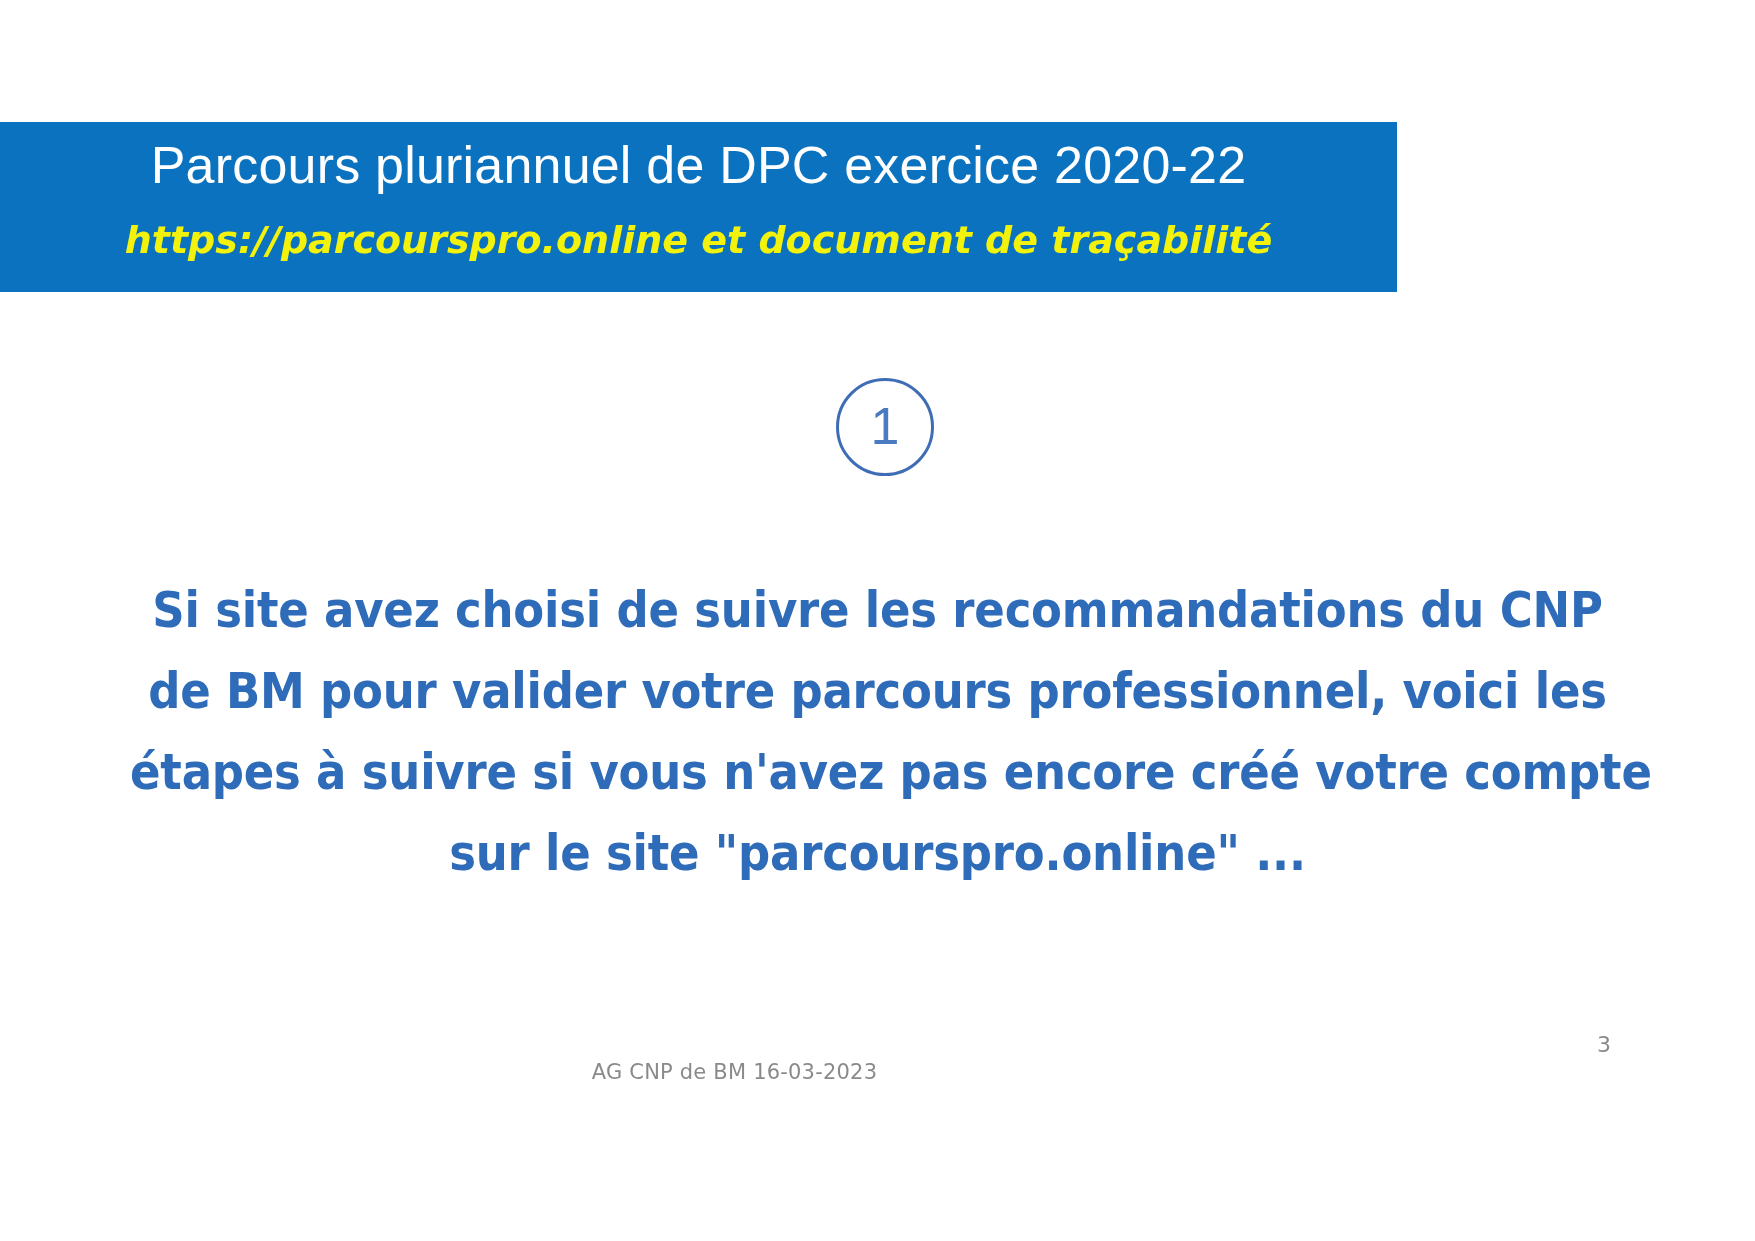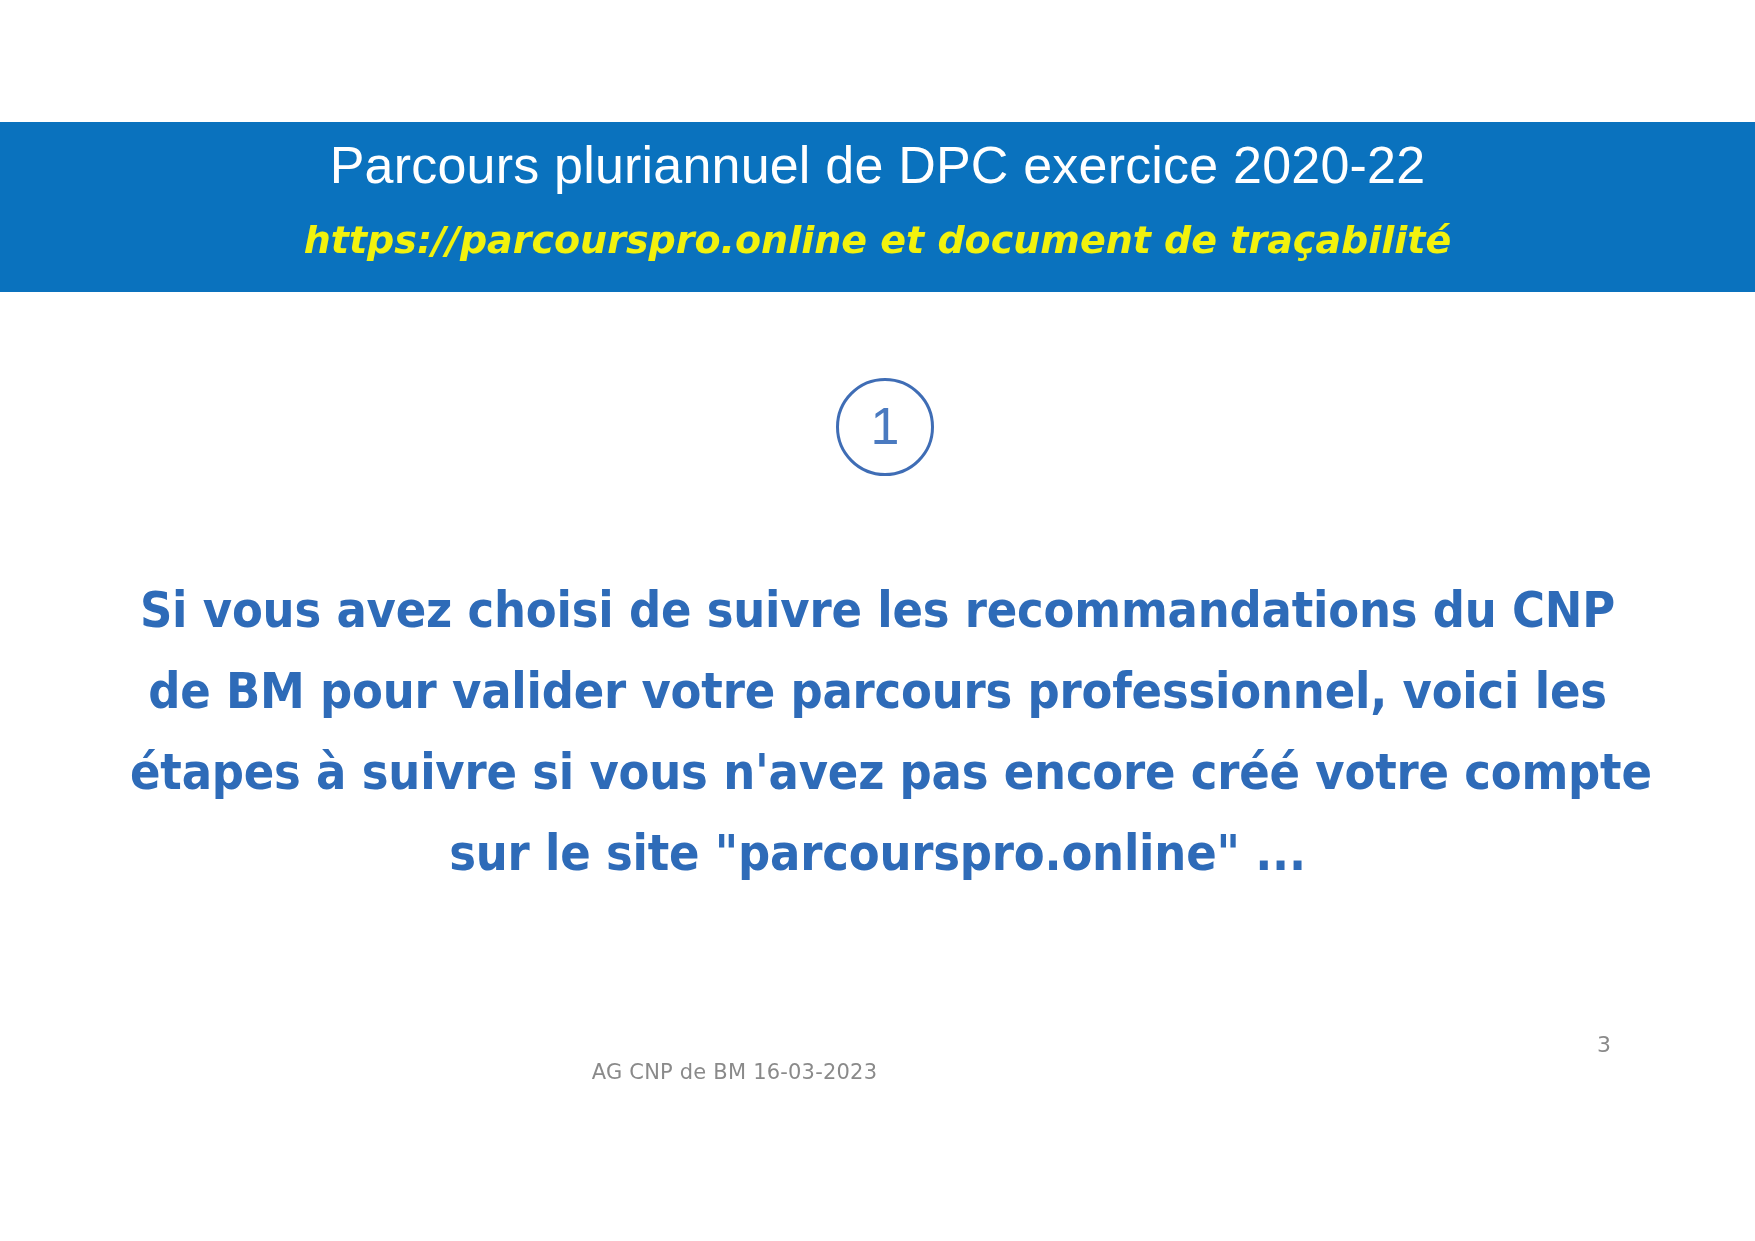--- a/index.html
+++ b/index.html
@@ -23,21 +23,21 @@
     position: absolute;
     inset: 0;
     background: #ffffff;
   }
 
   
   .title-band {
     position: absolute;
     left: 0;
     top: 122px;
-    width: 1755px;
+    width: 1397px;
     height: 170px;
     background: #0a72be;
     padding-top: 14px;
     text-align: center;
   }
   .title-line {
     font-family: "Liberation Sans", sans-serif;
     font-size: 52px;
     font-weight: 400;
     color: #ffffff;
@@ -134,21 +134,21 @@
     <div class="subtitle-line">https://parcourspro.online et document de traçabilité</div>
   </div>
 
   <div class="step-circle-wrap">
     <div class="step-circle">
       <span class="step-circle-number">1</span>
     </div>
   </div>
 
   <div class="body-block">
-    <div class="body-line">Si vous avez choisi de suivre les recommandations du CNP</div>
+    <div class="body-line">Si site avez choisi de suivre les recommandations du CNP</div>
     <div class="body-line">de BM pour valider votre parcours professionnel, voici les</div>
     <div class="body-line">étapes à suivre si vous n'avez pas encore créé votre compte</div>
     <div class="body-line">sur le site "parcourspro.online" ...</div>
   </div>
 
   <div class="footer-note">AG CNP de BM 16-03-2023</div>
 
   <div class="slide-number">3</div>
 
 </div>

